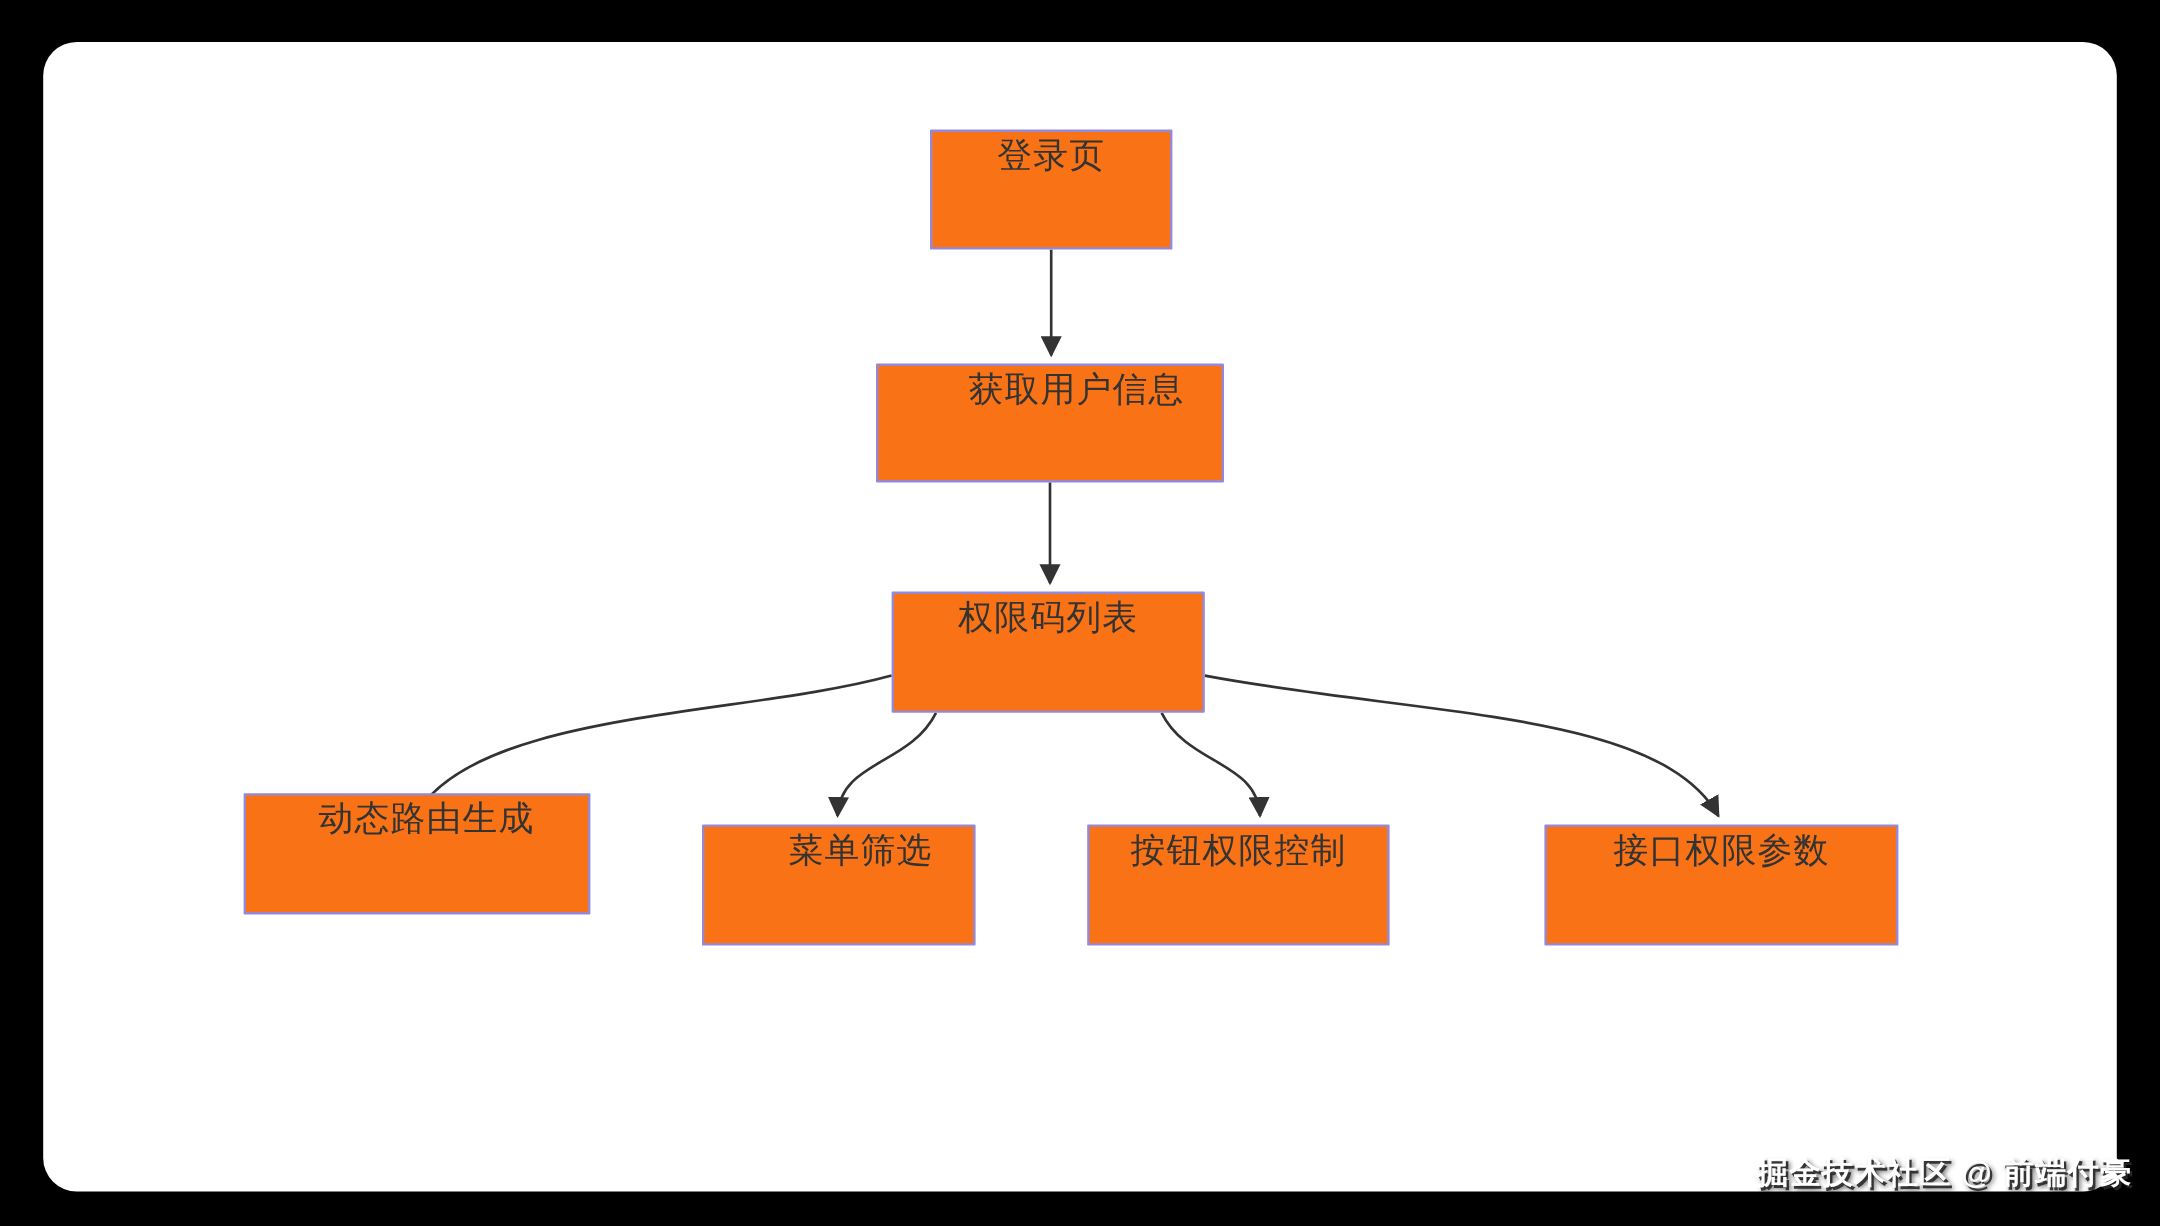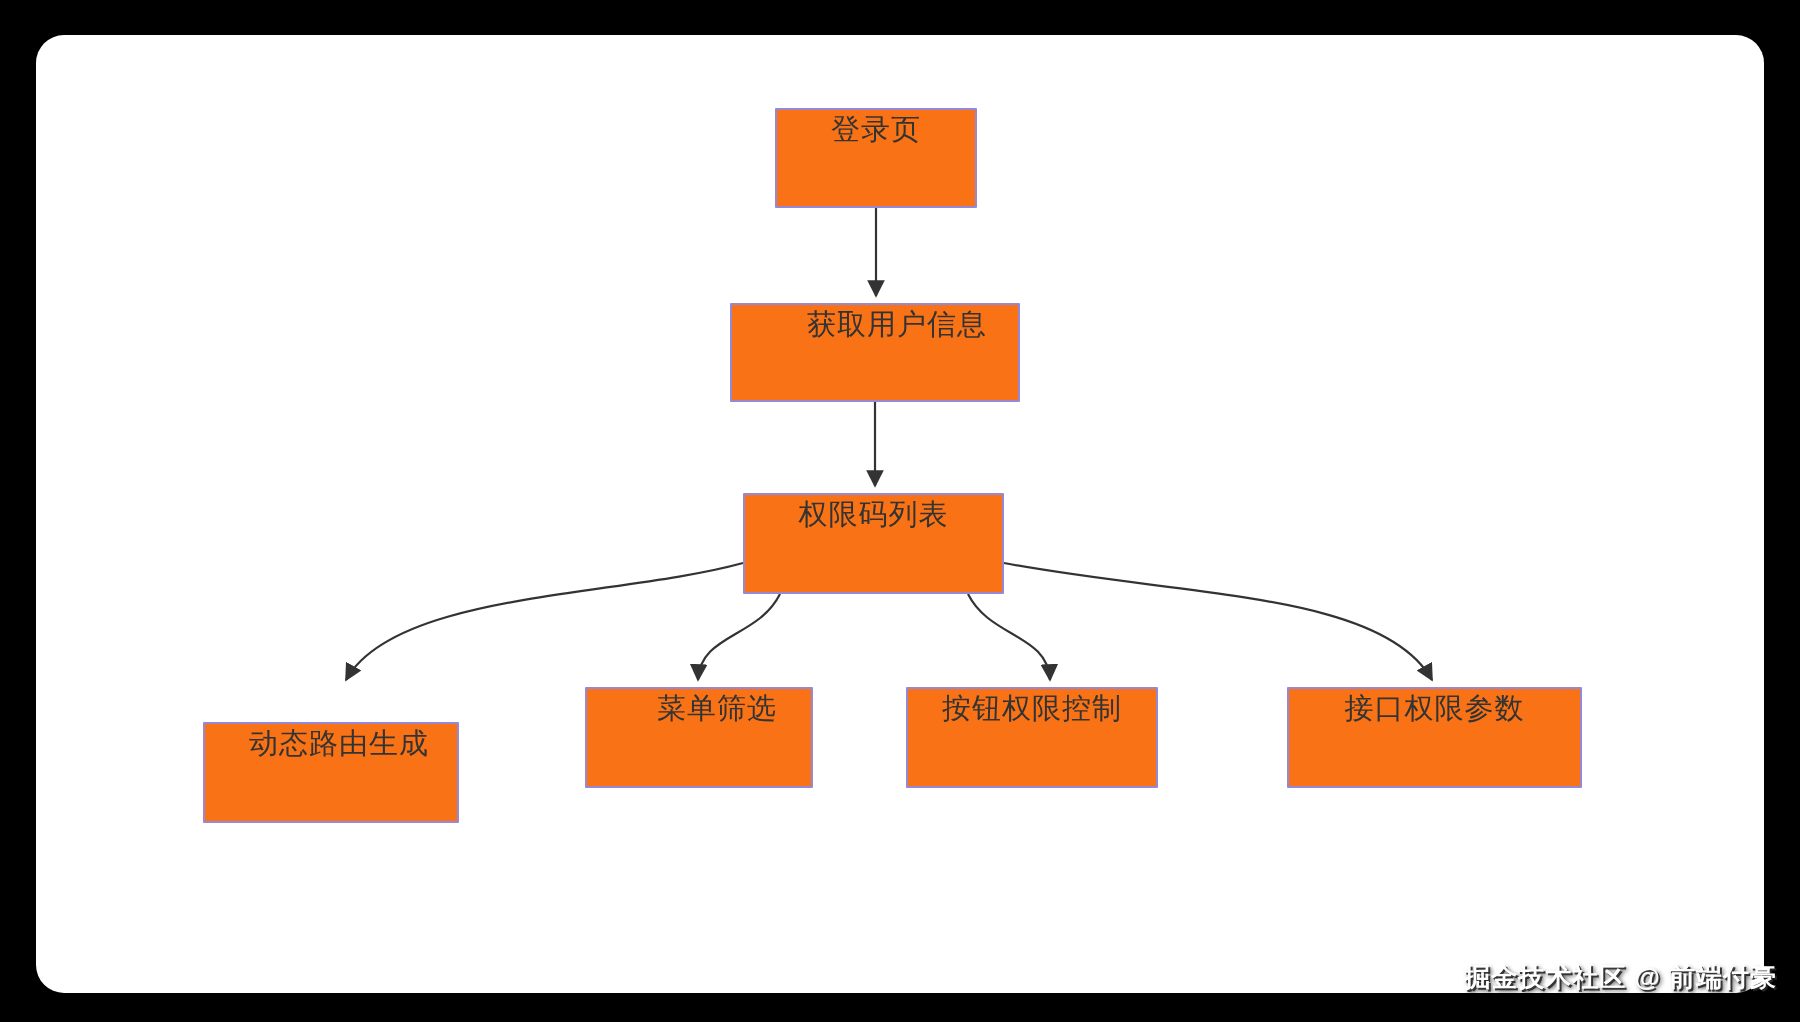--- a/index.html
+++ b/index.html
@@ -46,21 +46,21 @@
   }
   .node .label {
     color: #333333;
     font-size: 29px;
     letter-spacing: 1px;
     white-space: nowrap;
   }
   .n1 { left: 775px; top: 108px; width: 202px; height: 100px; }
   .n2 { left: 730px; top: 303px; width: 290px; height: 99px; padding-left: 44px;  }
   .n3 { left: 743px; top: 493px; width: 261px; height: 101px; }
-  .n4 { left: 203px; top: 722px; width: 256px; height: 101px; padding-left: 16px; }
+  .n4 { left: 203px; top: 661px; width: 289px; height: 101px; padding-left: 16px; }
   .n5 { left: 585px; top: 687px; width: 228px; height: 101px; padding-left: 36px; }
   .n6 { left: 906px; top: 687px; width: 252px; height: 101px; }
   .n7 { left: 1287px; top: 687px; width: 295px; height: 101px; }
   .watermark {
     position: absolute;
     right: 23px;
     bottom: 27px;
     color: #ffffff;
     font-size: 26px;
     font-weight: 700;

